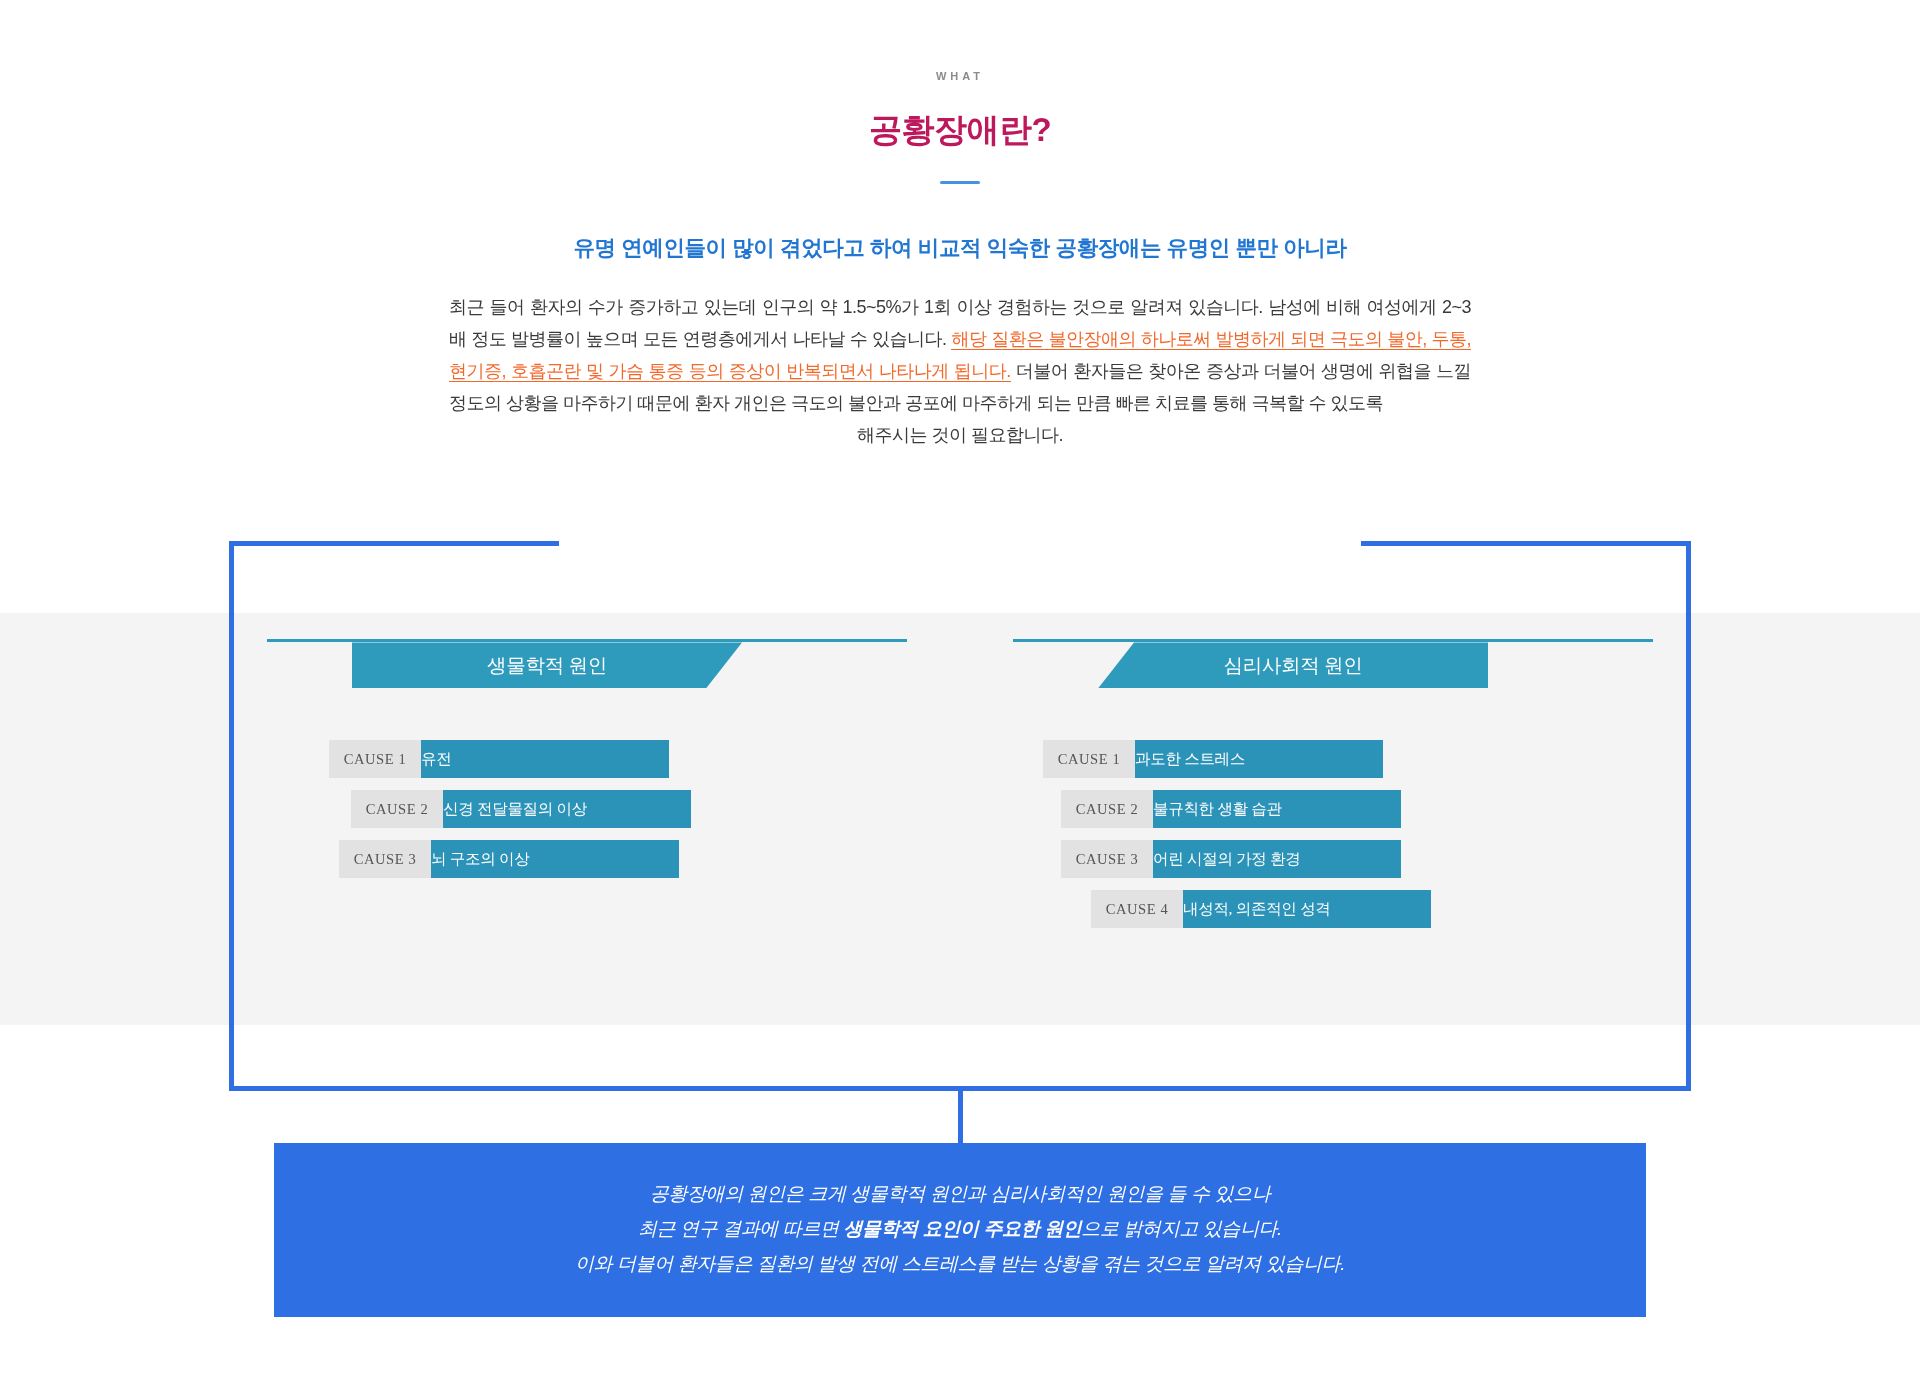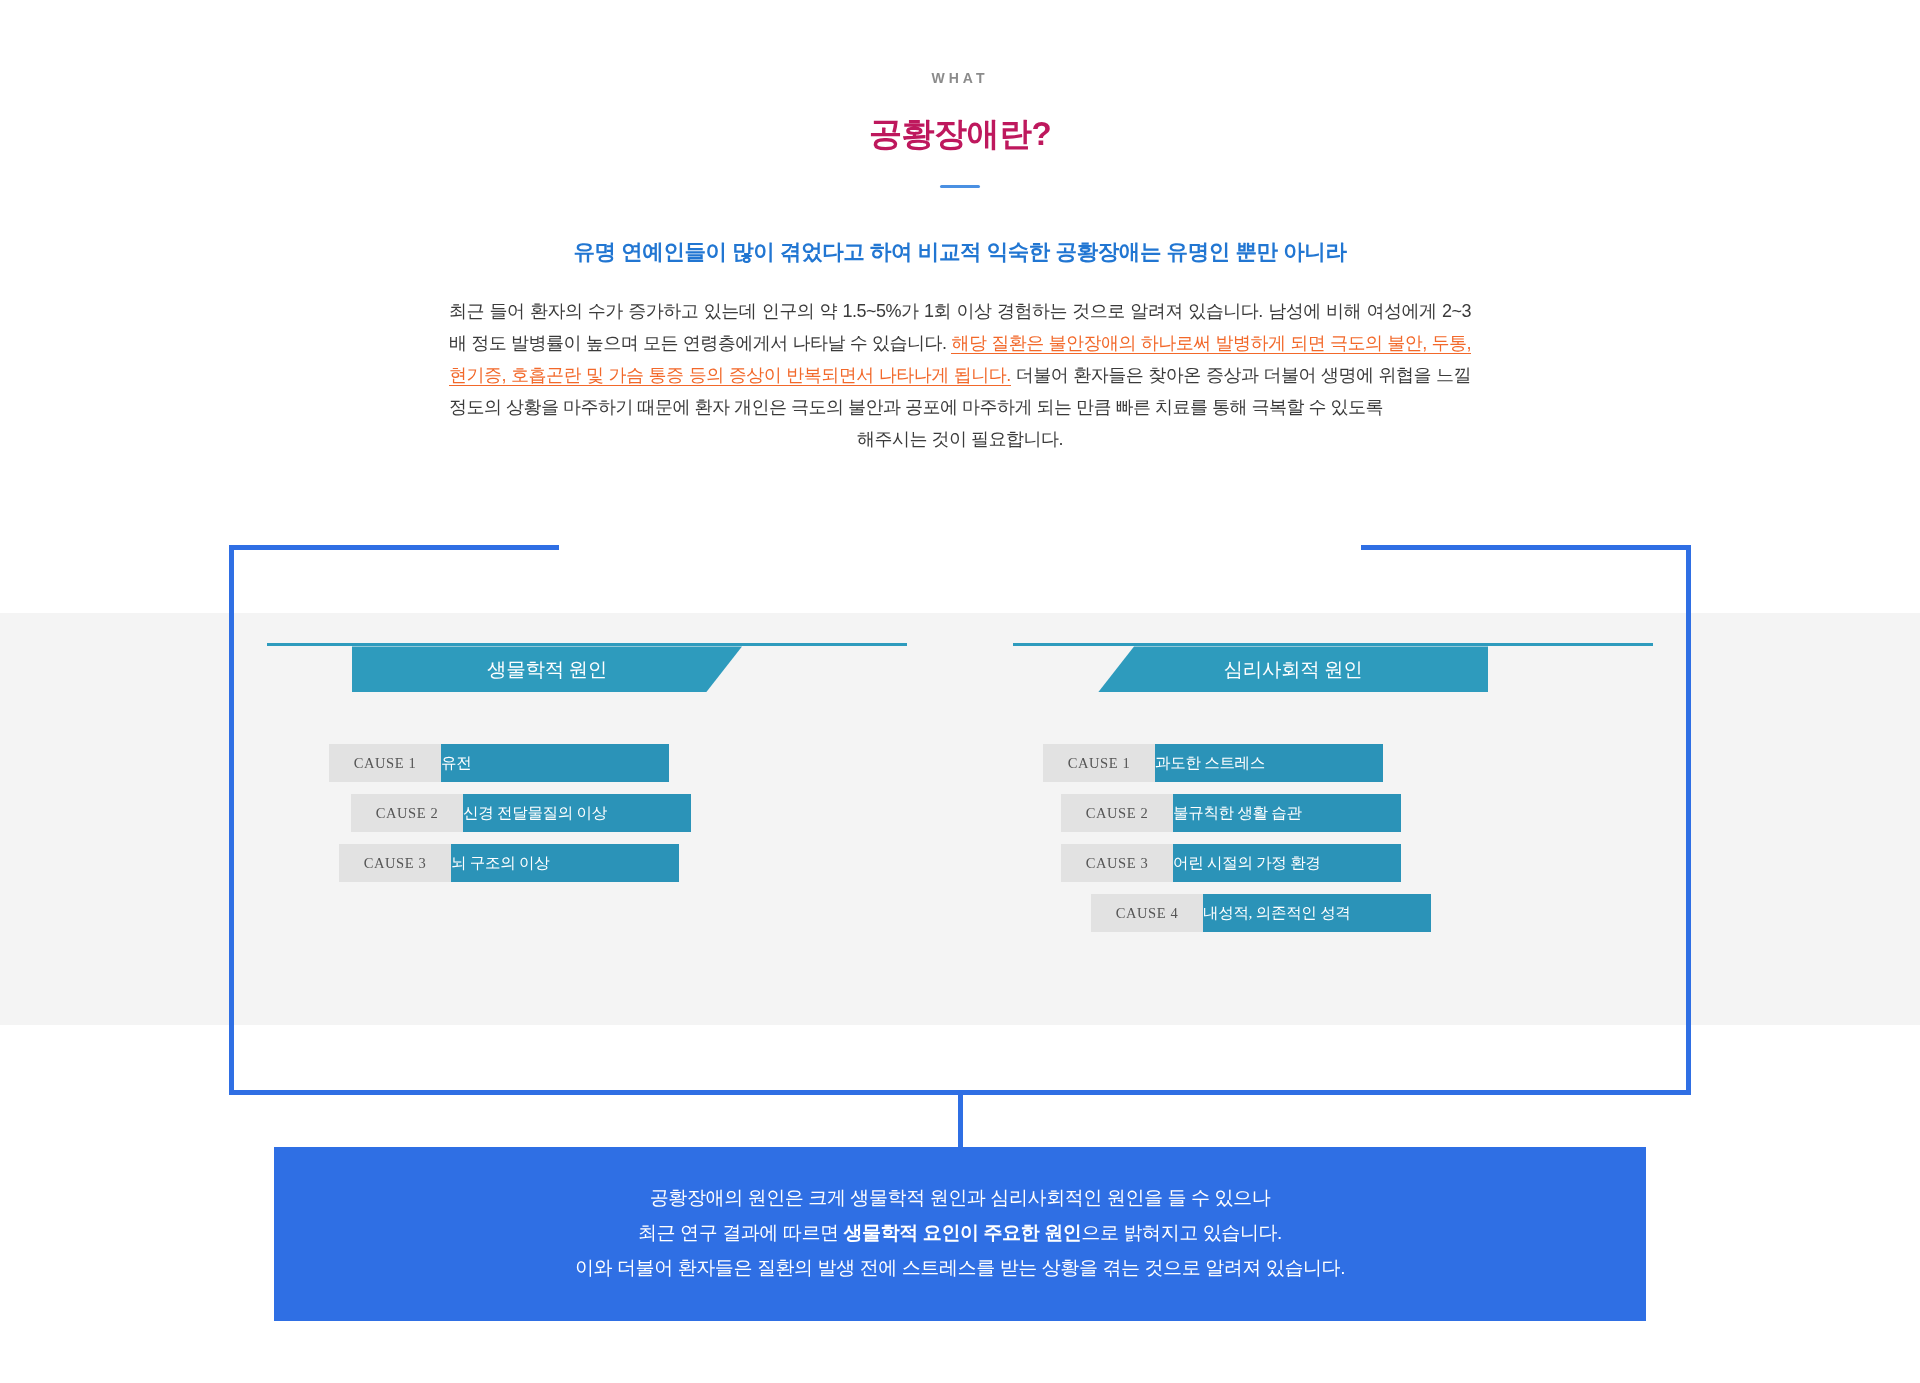--- a/index.html
+++ b/index.html
@@ -13,21 +13,21 @@
   .page {
     position: relative;
     width: 1920px;
     min-height: 1383px;
     overflow: hidden;
   }
 
   
   .eyebrow {
     text-align: center;
-    font-size: 14px;
+    font-size: 11px;
     letter-spacing: 4px;
     color: #8b8b8b;
     font-weight: 700;
     padding-top: 70px;
   }
   .headline {
     text-align: center;
     font-size: 33px;
     font-weight: 700;
     color: #be185d;
@@ -149,21 +149,21 @@
   }
 
   .causes { margin-top: 52px; }
   .cause-row {
     display: flex;
     align-items: stretch;
     margin-bottom: 12px;
     height: 38px;
   }
   .cause-tag {
-    width: 112px;
+    width: 92px;
     background: #e2e2e2;
     color: #555;
     font-size: 14.5px;
     letter-spacing: 0.6px;
     display: flex;
     align-items: center;
     justify-content: center;
     flex: none;
   }
   .cause-label {
@@ -203,20 +203,21 @@
     z-index: 2;
     width: 1372px;
     margin: 0 auto 0;
     background: #2f6fe4;
     color: #ffffff;
     text-align: center;
     padding: 34px 20px 36px;
     font-size: 19px;
     line-height: 1.82;
     letter-spacing: -0.4px;
+    font-style: italic;
   }
   .conclusion b { font-weight: 700; }
   .bottom-space { height: 80px; }
 </style>
 </head>
 <body>
 
 <div class="page">
 
   <div class="gray-band"></div>

